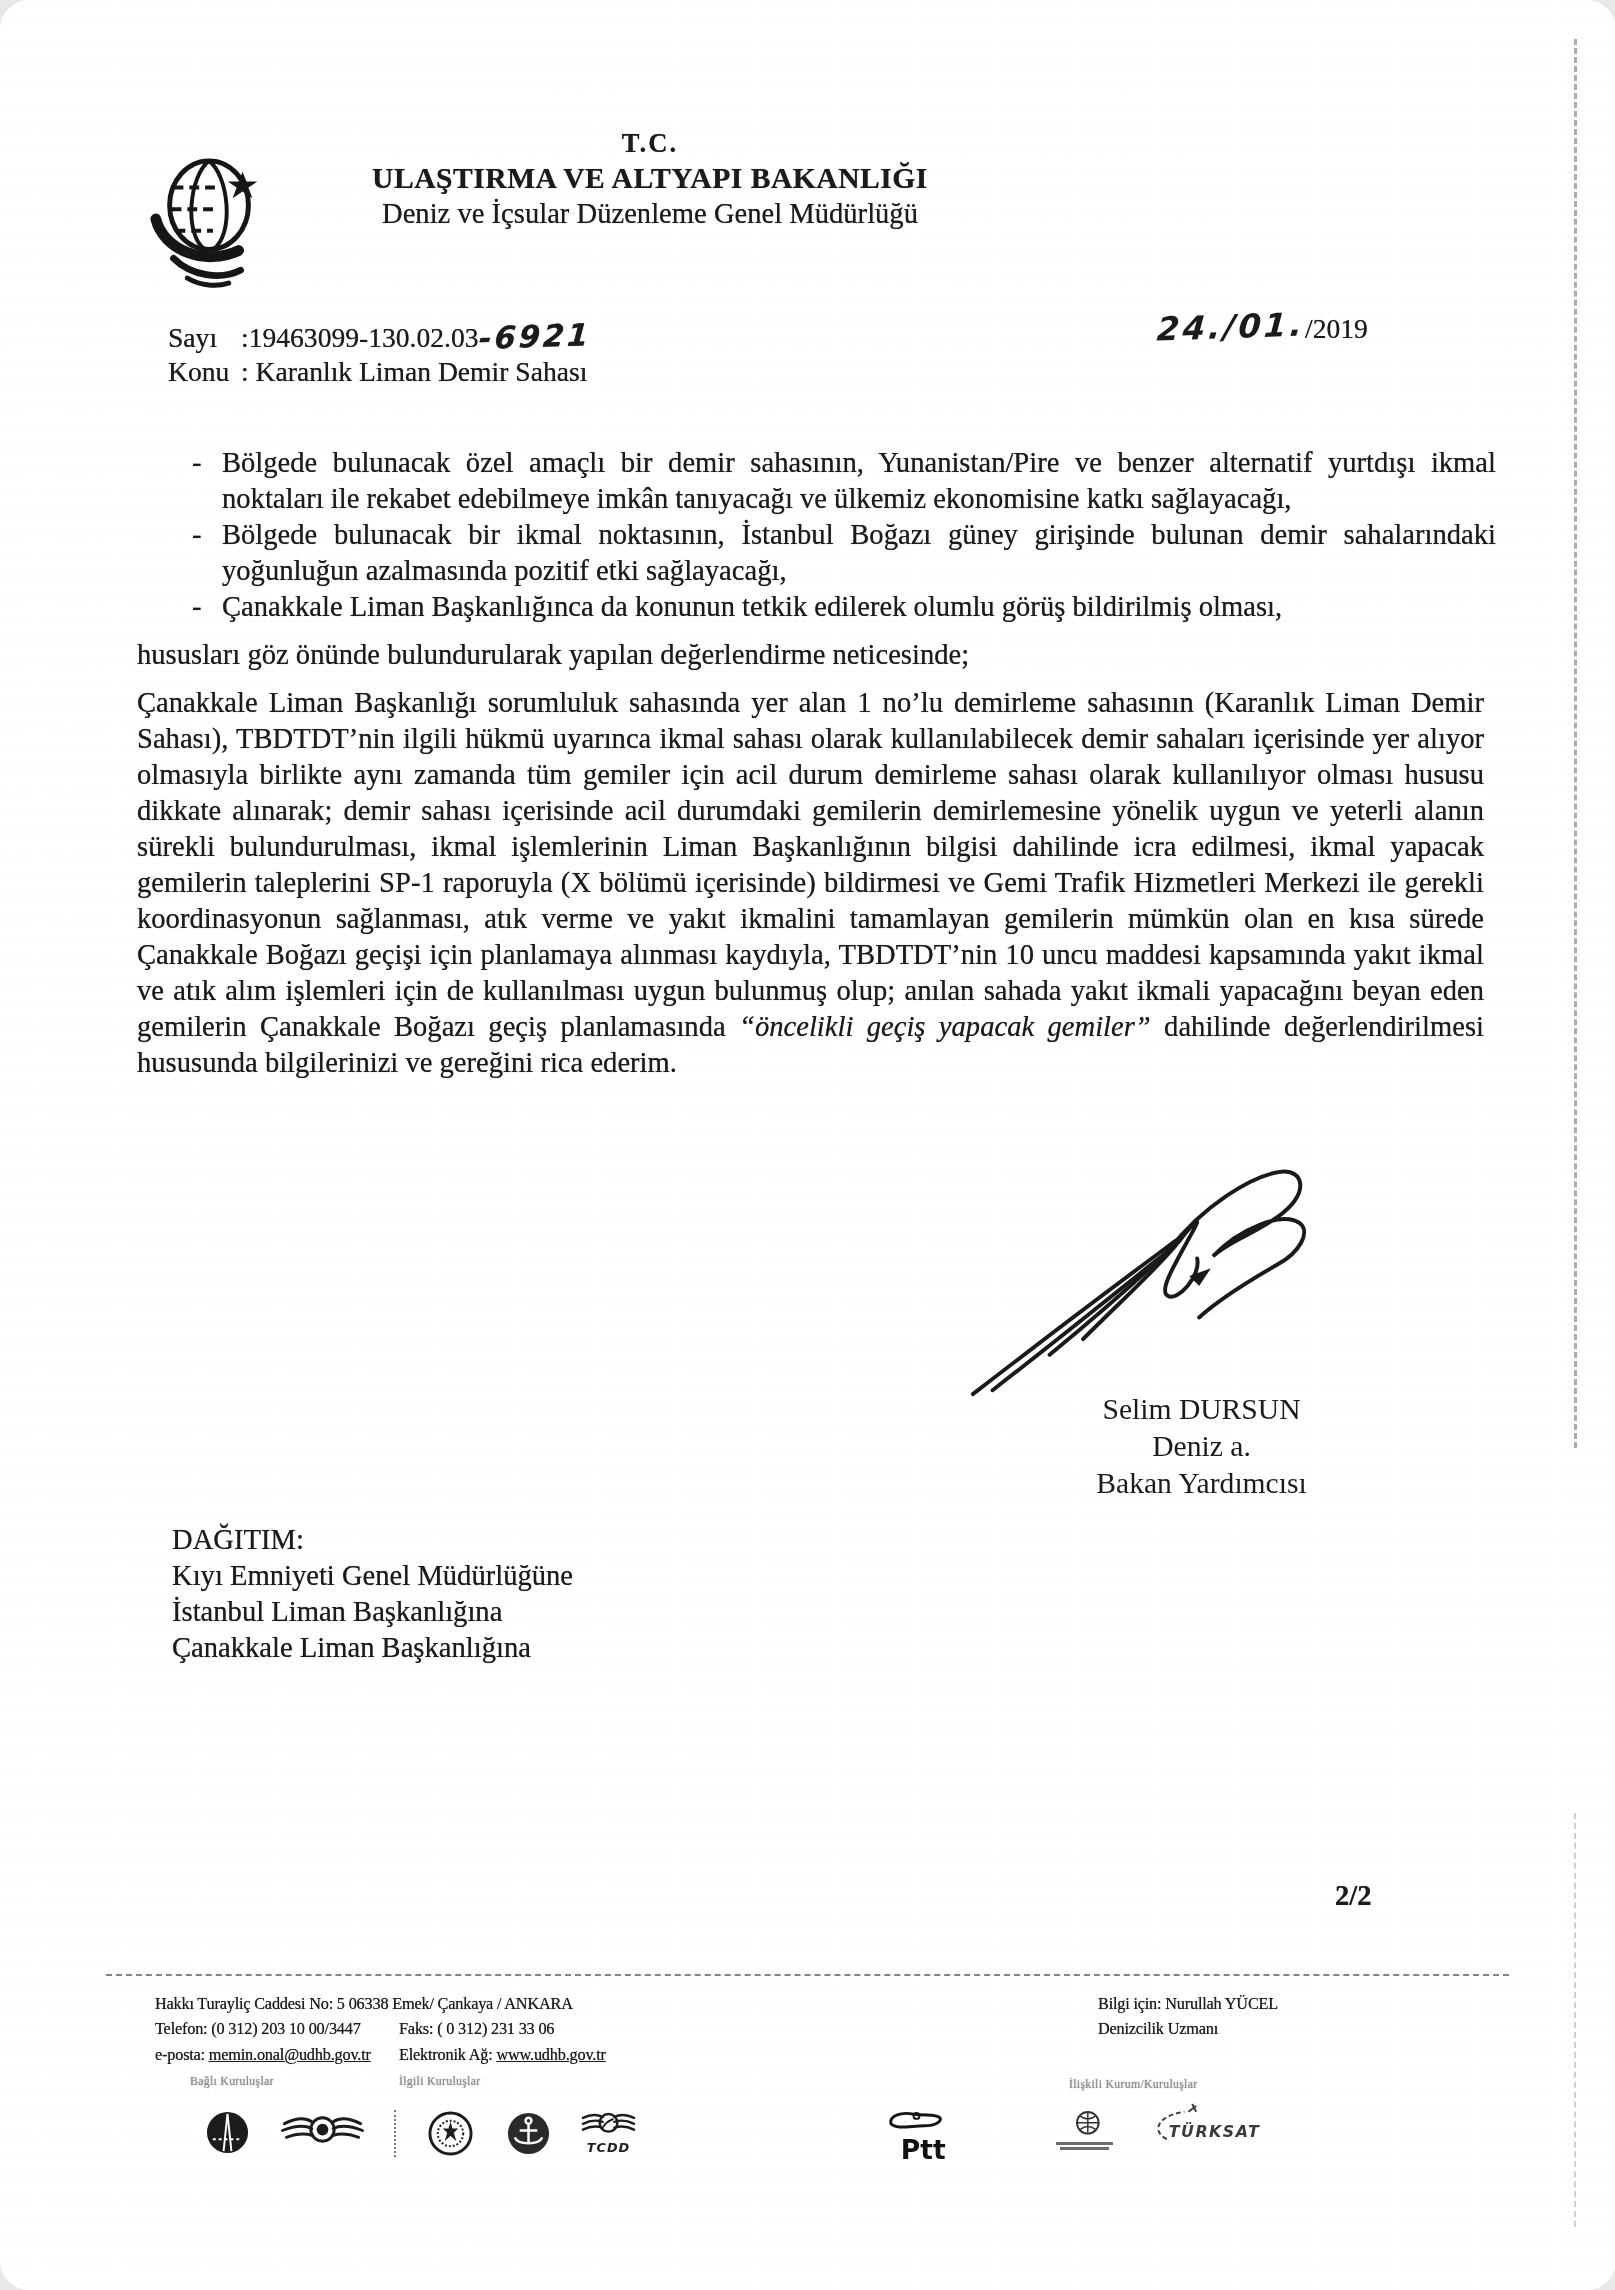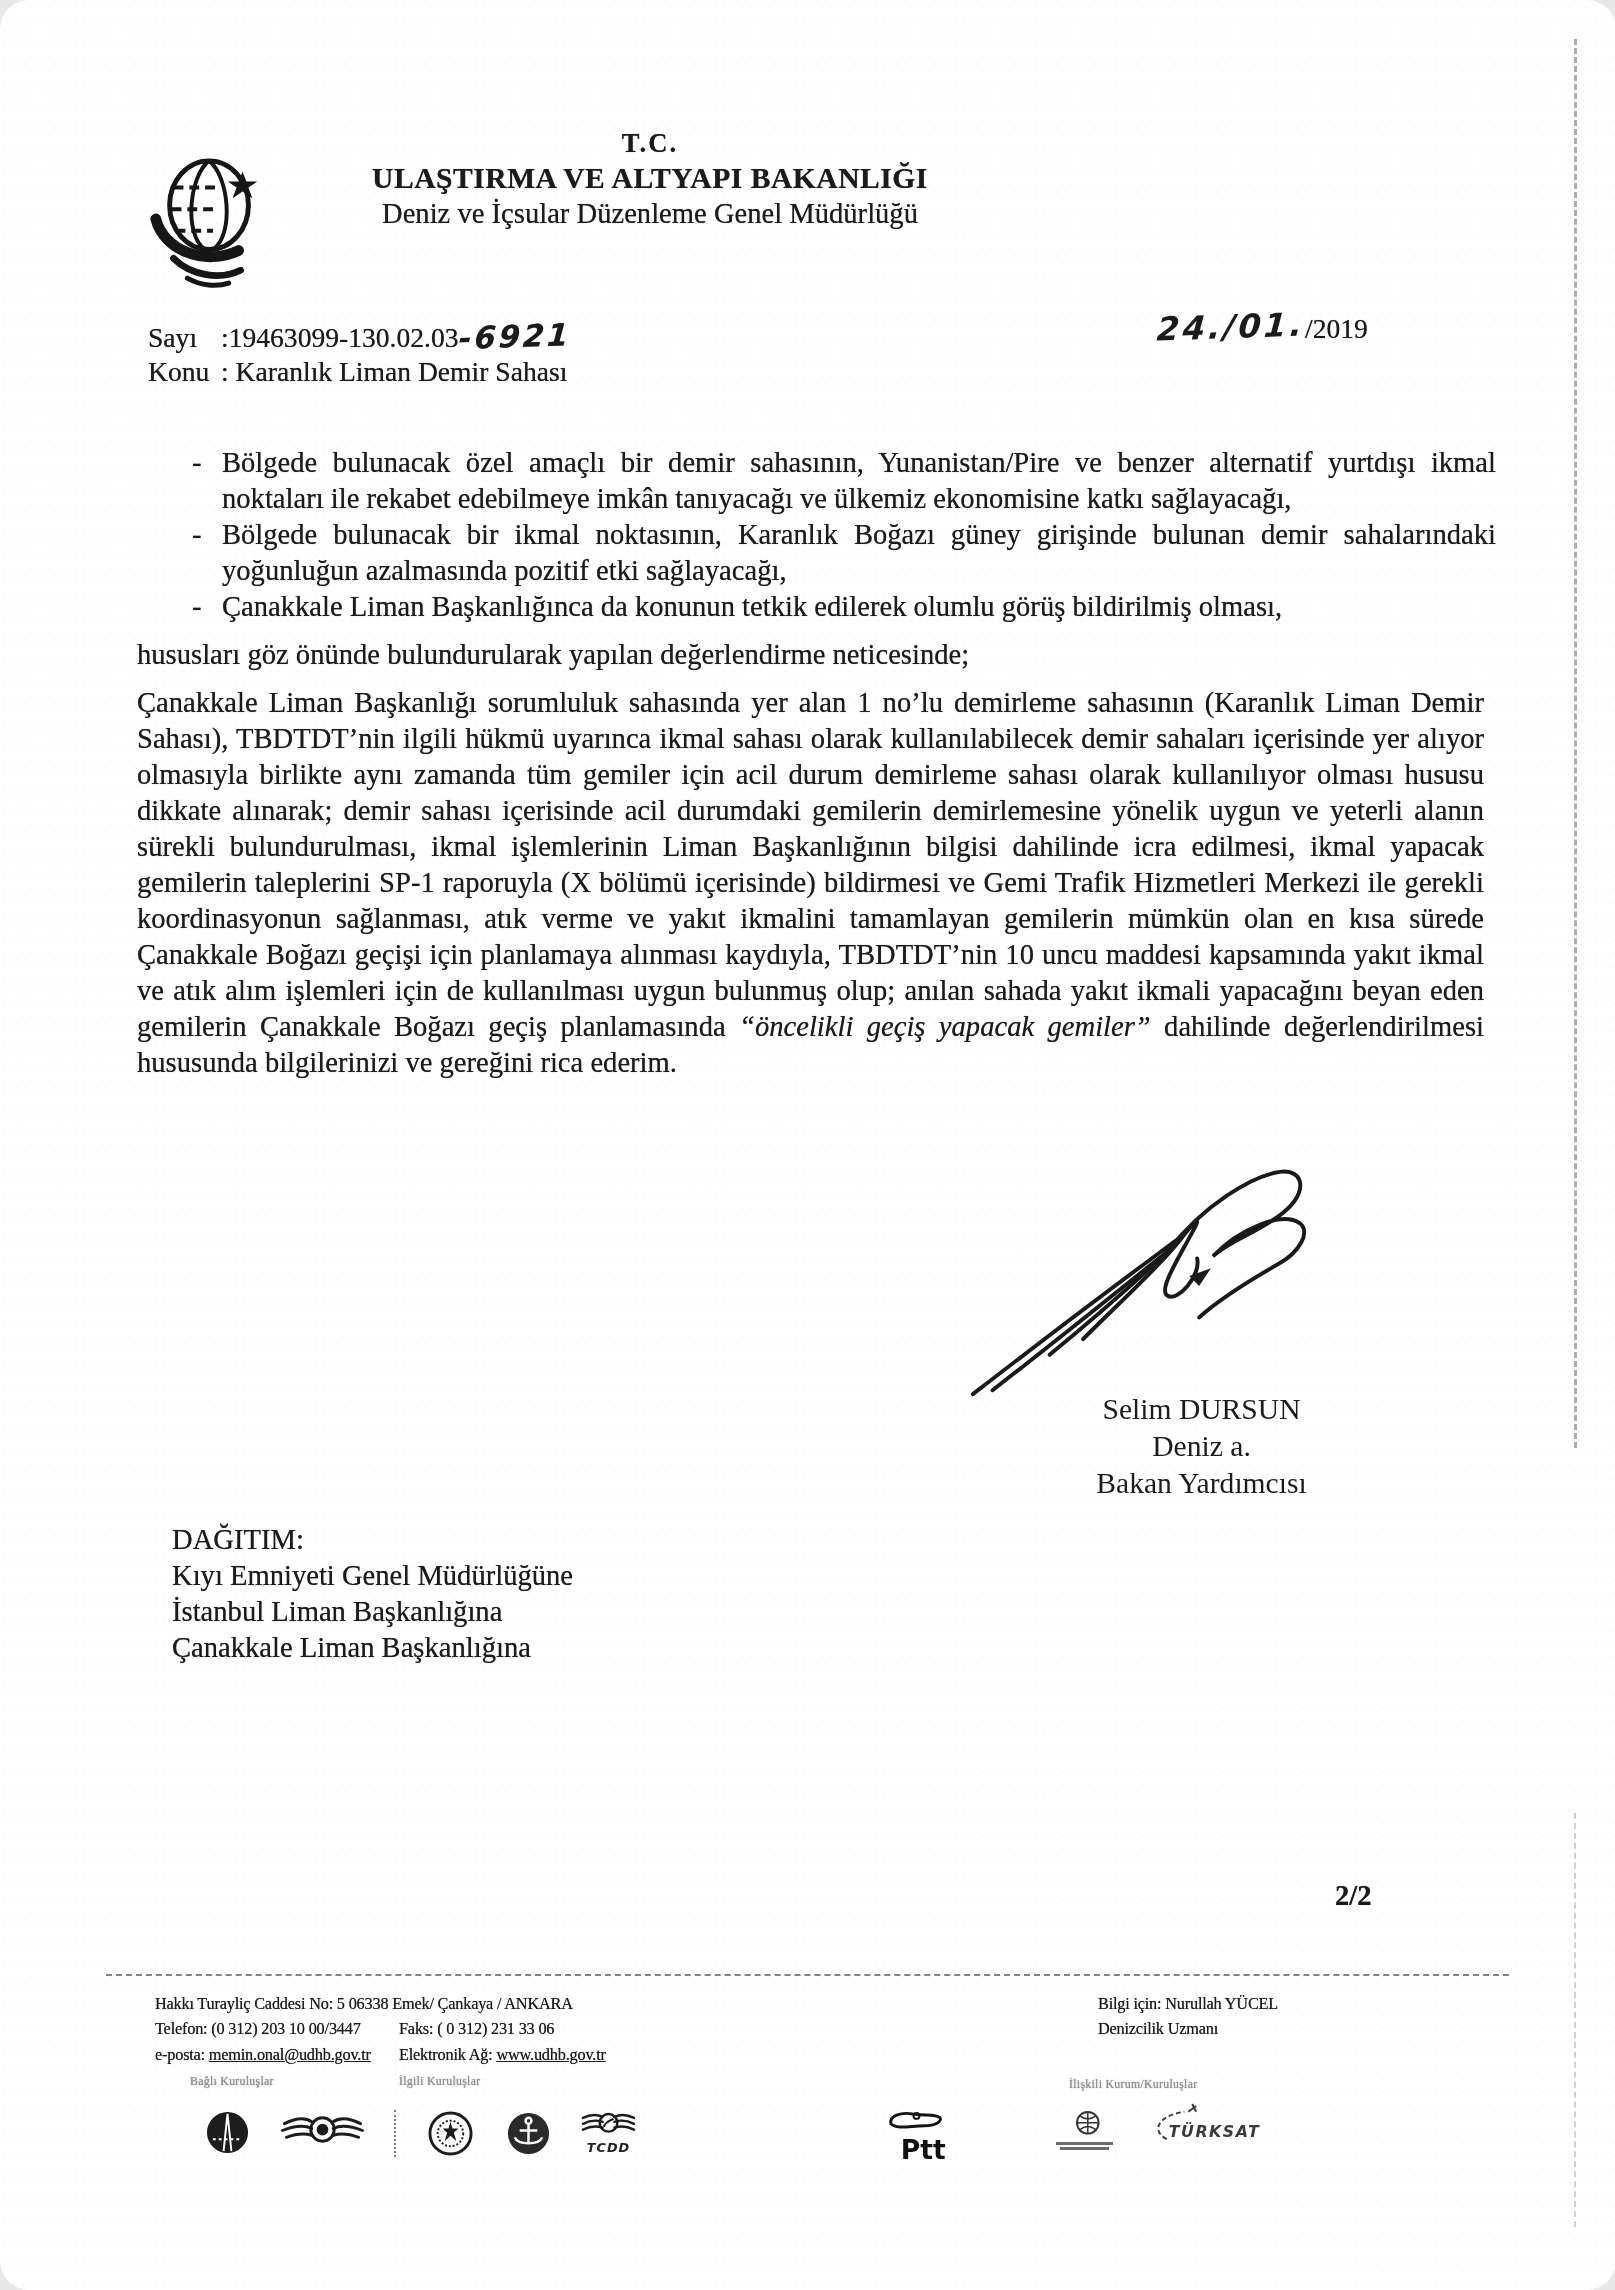--- a/index.html
+++ b/index.html
@@ -21,21 +21,21 @@
 
   
   .logo{ position:absolute; left:144px; top:148px; }
   .header{ position:absolute; left:325px; top:128px; width:650px; text-align:center; }
   .h-tc{ font-size:26.6px; font-weight:bold; letter-spacing:2px; }
   .h-ministry{ font-size:29.6px; font-weight:bold; margin-top:3px; letter-spacing:0.5px; }
   .h-directorate{ font-size:28.6px; margin-top:3px; }
 
   
   .meta{ position:absolute; left:148px; top:321px; font-size:27.6px; }
-  .meta-row{ display:flex; line-height:34px; }
+  .meta-row{ display:flex; line-height:34px;margin-left:20px; }
   .meta-label{ width:73px; }
   .handwritten{
     display:inline-block; font-family:"DejaVu Sans", sans-serif;
     font-style:italic; font-weight:bold; letter-spacing:3px;
     transform:rotate(-2deg) skewX(-6deg); font-size:30.5px; line-height:29.6px;
   }
   .date{ position:absolute; left:1157px; top:313px; font-size:27.6px; }
   .date .handwritten{ font-size:32.5px; }
 
   
@@ -124,21 +124,21 @@
 
   <div class="date">
     <span class="handwritten">24./01.</span><span class="ink">/2019</span>
   </div>
 
   <div class="body ink">
     <div class="bullet">
       <span class="dash">-</span><span>Bölgede bulunacak özel amaçlı bir demir sahasının, Yunanistan/Pire ve benzer alternatif yurtdışı ikmal noktaları ile rekabet edebilmeye imkân tanıyacağı ve ülkemiz ekonomisine katkı sağlayacağı,</span>
     </div>
     <div class="bullet">
-      <span class="dash">-</span><span>Bölgede bulunacak bir ikmal noktasının, Karanlık Boğazı güney girişinde bulunan demir sahalarındaki yoğunluğun azalmasında pozitif etki sağlayacağı,</span>
+      <span class="dash">-</span><span>Bölgede bulunacak bir ikmal noktasının, İstanbul Boğazı güney girişinde bulunan demir sahalarındaki yoğunluğun azalmasında pozitif etki sağlayacağı,</span>
     </div>
     <div class="bullet">
       <span class="dash">-</span><span>Çanakkale Liman Başkanlığınca da konunun tetkik edilerek olumlu görüş bildirilmiş olması,</span>
     </div>
     <p>hususları göz önünde bulundurularak yapılan değerlendirme neticesinde;</p>
     <p><span>Çanakkale Liman Başkanlığı sorumluluk sahasında yer alan 1 no’lu demirleme sahasının (Karanlık Liman Demir Sahası), TBDTDT’nin ilgili hükmü uyarınca ikmal sahası olarak kullanılabilecek demir sahaları içerisinde yer alıyor olmasıyla birlikte aynı zamanda tüm gemiler için acil durum demirleme sahası olarak kullanılıyor olması hususu dikkate alınarak; demir sahası içerisinde acil durumdaki gemilerin demirlemesine yönelik uygun ve yeterli alanın sürekli bulundurulması, ikmal işlemlerinin Liman Başkanlığının bilgisi dahilinde icra edilmesi, ikmal yapacak gemilerin taleplerini SP-1 raporuyla (X bölümü içerisinde) bildirmesi ve Gemi Trafik Hizmetleri Merkezi ile gerekli koordinasyonun sağlanması, atık verme ve yakıt ikmalini tamamlayan gemilerin mümkün olan en kısa sürede Çanakkale Boğazı geçişi için planlamaya alınması kaydıyla, TBDTDT’nin 10 uncu maddesi kapsamında yakıt ikmal ve atık alım işlemleri için de kullanılması uygun bulunmuş olup; anılan sahada yakıt ikmali yapacağını beyan eden gemilerin Çanakkale Boğazı geçiş planlamasında </span><em>“öncelikli geçiş yapacak gemiler”</em><span> dahilinde değerlendirilmesi hususunda bilgilerinizi ve gereğini rica ederim.</span></p>
   </div>
 
   <svg class="signature-svg" width="364" height="246" viewBox="0 0 370 250">
     <g fill="none" stroke="#1a1a1a" stroke-width="4" stroke-linecap="round">

